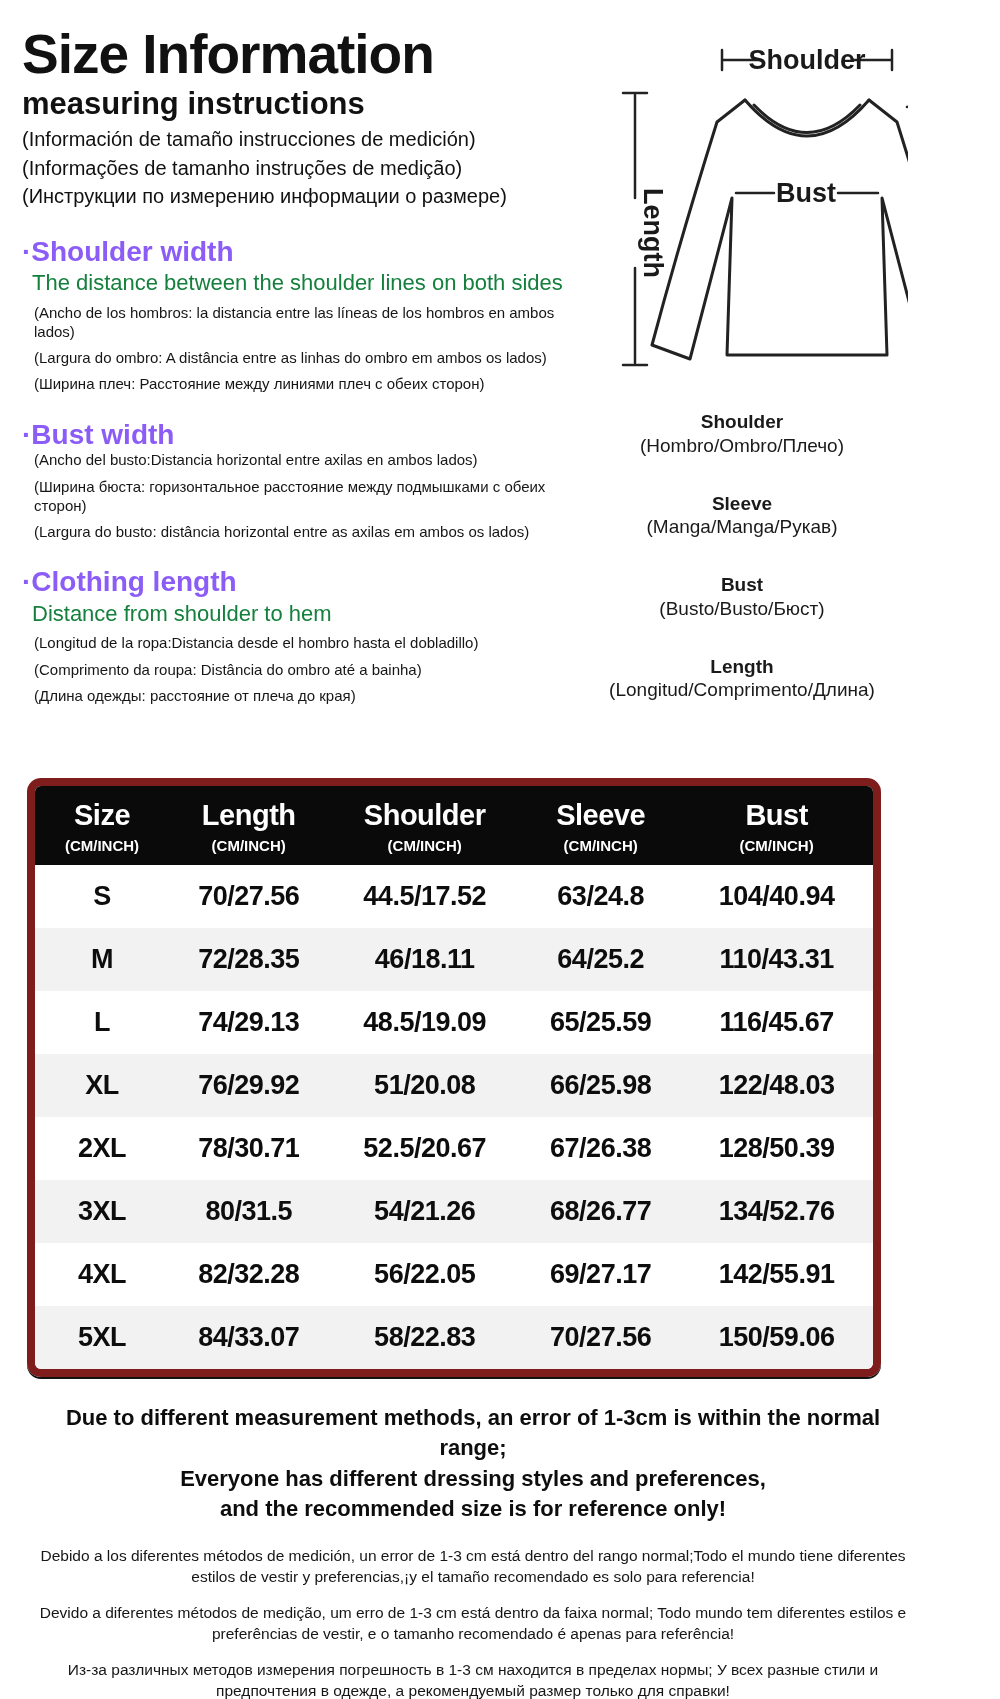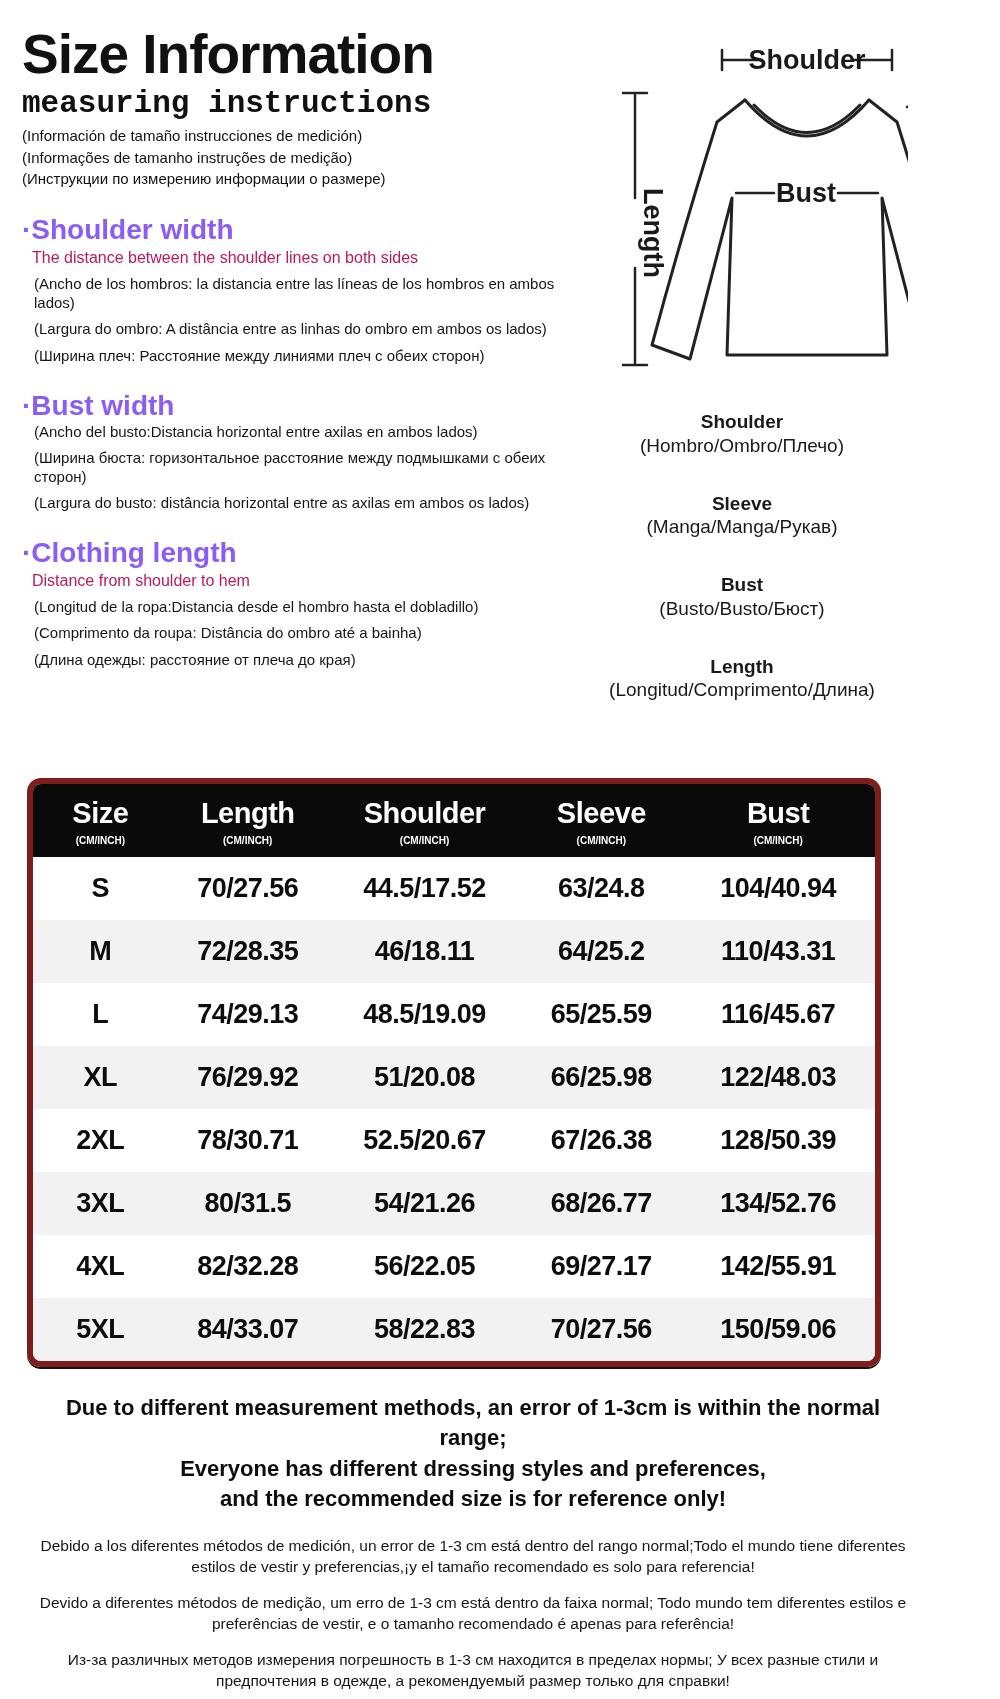--- a/index.html
+++ b/index.html
@@ -10,47 +10,47 @@
     -webkit-font-smoothing:antialiased;
   }
   .page { position:relative; width:908px; min-height:1699px; overflow:hidden; }
 
   
   .top { position:relative; height:752px; }
   .left-col { position:absolute; left:22px; top:26px; width:545px; }
   .right-col { position:absolute; left:562px; top:10px; width:438px; }
 
   h1.title { margin:0; font-size:55px; line-height:1.05; font-weight:bold; letter-spacing:-1px; color:#111; }
-  h2.subtitle { margin:2px 0 4px 0; font-size:31px; line-height:1.15; font-weight:bold; color:#111;font-family:Liberation Mono, monospace; }
-  .sub-trans div { font-size:15px; line-height:1.42; color:#111; }
+  h2.subtitle { margin:2px 0 4px 0; font-size:31px; line-height:1.15; font-weight:bold; color:#111; }
+  .sub-trans div { font-size:20px; line-height:1.42; color:#111; }
 
   .section { margin-top:26px; }
   .section .sec-title { font-size:28px; font-weight:bold; line-height:1.1; color:#8b5cf6; }
-  .section .sec-desc { font-size:16px; line-height:1.25; margin:2px 0 6px 10px; color:#be185d; }
+  .section .sec-desc { font-size:22px; line-height:1.25; margin:2px 0 6px 10px; color:#15803d; }
   .section .sec-tr { font-size:15px; line-height:1.28; margin:0 0 7px 12px; color:#161616; }
 
   
   .diagram-svg { display:block; }
   .legend { width:360px; margin-top:28px; text-align:center; }
   .legend-item { margin-bottom:34px; }
   .legend-term { font-size:19px; font-weight:bold; line-height:1.25; }
   .legend-tr { font-size:19px; line-height:1.25; }
 
   
   .size-table {
     margin:26px 27px 0 27px;
-    border:6px solid #7f1d1d;
+    border:8px solid #7f1d1d;
     border-radius:14px;
     overflow:hidden;
     box-shadow:0 2px 0 #121212;
   }
   .t-header { display:flex; background:var(--header-bg,#0a0a0a); color:#ffffff; padding:13px 0 11px 0; }
   .t-hcell { text-align:center; }
   .t-hmain { font-size:29px; font-weight:bold; letter-spacing:-0.5px; }
-  .t-hsub { font-size:10px; font-weight:bold; margin-top:5px; }
+  .t-hsub { font-size:15px; font-weight:bold; margin-top:5px; }
   .c0{width:16%;} .c1{width:19%;} .c2{width:23%;} .c3{width:19%;} .c4{width:23%;}
   .t-row { display:flex; align-items:center; height:63px; background:#ffffff; }
   .t-row.alt { background:var(--alt-bg,#f2f2f2); }
   .t-cell { text-align:center; font-size:27px; font-weight:bold; letter-spacing:-0.5px; color:#0d0d0d; }
 
   
   .disclaimer { margin-top:26px; text-align:center;padding-left:38px; }
   .disc-en { font-size:22px; font-weight:bold; line-height:1.38; color:#0d0d0d; }
   .disc-tr { font-size:15.5px; line-height:1.35; max-width:900px; margin:11px auto 15px auto; color:#161616; }
   .disc-tr-wrap { margin-top:22px; }

